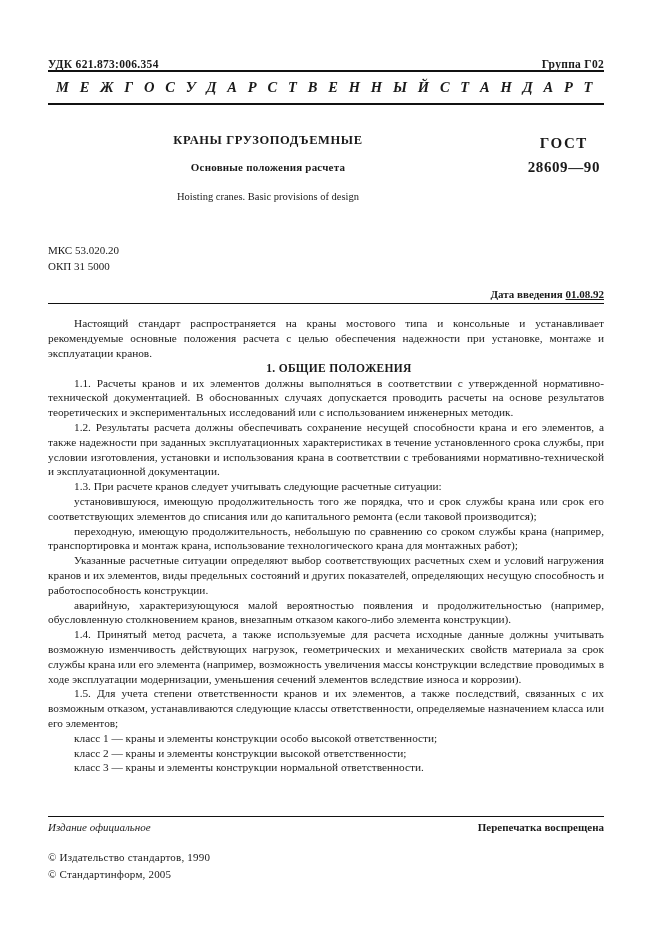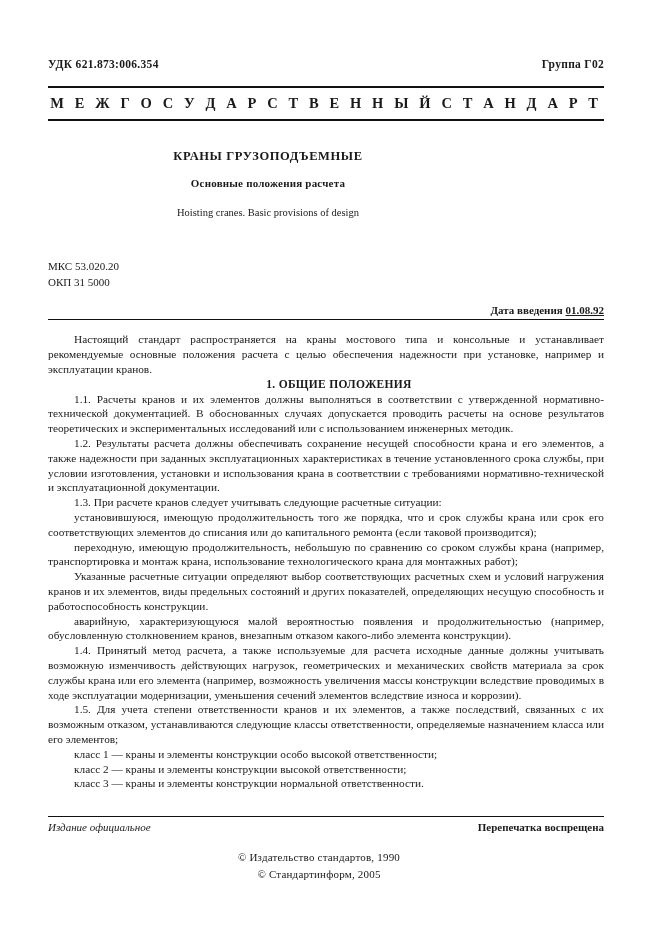--- a/index.html
+++ b/index.html
@@ -30,25 +30,25 @@
     justify-content: space-between;
     align-items: baseline;
     font-family: "Liberation Serif", serif;
     font-weight: bold;
     font-size: 11.5px;
   }
   .udk { letter-spacing: 0.3px; }
   .group { letter-spacing: 0.3px; }
 
   .std-title-wrap {
-    margin-top: 16px;
     border-top: 2.2px solid #111;
     border-bottom: 2.2px solid #111;
     padding: 7px 0 7px 0;
     text-align: center;
+    font-style: italic;
   }
   .std-title {
     font-family: "Liberation Serif", serif;
     font-weight: bold;
     font-size: 14.5px;
     letter-spacing: 3.6px;
   }
 
   
   .title-block {
@@ -136,21 +136,21 @@
   }
   .footer-row {
     display: flex;
     justify-content: space-between;
     font-size: 11px;
   }
   .footer-row .left { font-style: italic; }
   .footer-row .right { font-weight: bold; }
   .copyright {
     margin-top: 16px;
-    text-align: center;
+    text-align: left;
     font-size: 11px;
     line-height: 1.5;
     padding-right: 14px;
   }
   .copyright div { letter-spacing: 0.2px; }
 </style>
 </head>
 <body>
 
 <div class="page">
@@ -163,34 +163,38 @@
   <div class="std-title-wrap">
     <div class="std-title">М Е Ж Г О С У Д А Р С Т В Е Н Н Ы Й     С Т А Н Д А Р Т</div>
   </div>
 
   <div class="title-block">
     <div class="title-left">
       <div class="doc-title">КРАНЫ ГРУЗОПОДЪЕМНЫЕ</div>
       <div class="doc-subtitle">Основные положения расчета</div>
       <div class="doc-title-en">Hoisting cranes. Basic provisions of design</div>
     </div>
+    <div class="gost-block">
+      <div class="gost-word">ГОСТ</div>
+      <div class="gost-num">28609—90</div>
+    </div>
   </div>
 
   <div class="codes">
     <div>МКС  53.020.20</div>
     <div>ОКП  31 5000</div>
   </div>
 
   <div class="intro-date-row">
     <span>Дата введения</span>
     <span class="date-val">01.08.92</span>
   </div>
 
   <div class="body-text">
-    <p>Настоящий стандарт распространяется на краны мостового типа и консольные и устанавливает рекомендуемые основные положения расчета с целью обеспечения надежности при установке, например и эксплуатации кранов.</p>
+    <p>Настоящий стандарт распространяется на краны мостового типа и консольные и устанавливает рекомендуемые основные положения расчета с целью обеспечения надежности при установке, монтаже и эксплуатации кранов.</p>
 
     <p class="section-heading">1. ОБЩИЕ ПОЛОЖЕНИЯ</p>
 
     <p>1.1.  Расчеты кранов и их элементов должны выполняться в соответствии с утвержденной нормативно-технической документацией. В обоснованных случаях допускается проводить расчеты на основе результатов теоретических и экспериментальных исследований или с использованием инженерных методик.</p>
     <p>1.2.  Результаты расчета должны обеспечивать сохранение несущей способности крана и его элементов, а также надежности при заданных эксплуатационных характеристиках в течение установленного срока службы, при условии изготовления, установки и использования крана в соответствии с требованиями нормативно-технической и эксплуатационной документации.</p>
     <p>1.3.  При расчете кранов следует учитывать следующие расчетные ситуации:</p>
     <p>установившуюся, имеющую продолжительность того же порядка, что и срок службы крана или срок его соответствующих элементов до списания или до капитального ремонта (если таковой производится);</p>
     <p>переходную, имеющую продолжительность, небольшую по сравнению со сроком службы крана (например, транспортировка и монтаж крана, использование технологического крана для монтажных работ);</p>
     <p>Указанные расчетные ситуации определяют выбор соответствующих расчетных схем и условий нагружения кранов и их элементов, виды предельных состояний и других показателей, определяющих несущую способность и работоспособность конструкции.</p>
     <p>аварийную, характеризующуюся малой вероятностью появления и продолжительностью (например, обусловленную столкновением кранов, внезапным отказом какого-либо элемента конструкции).</p>

